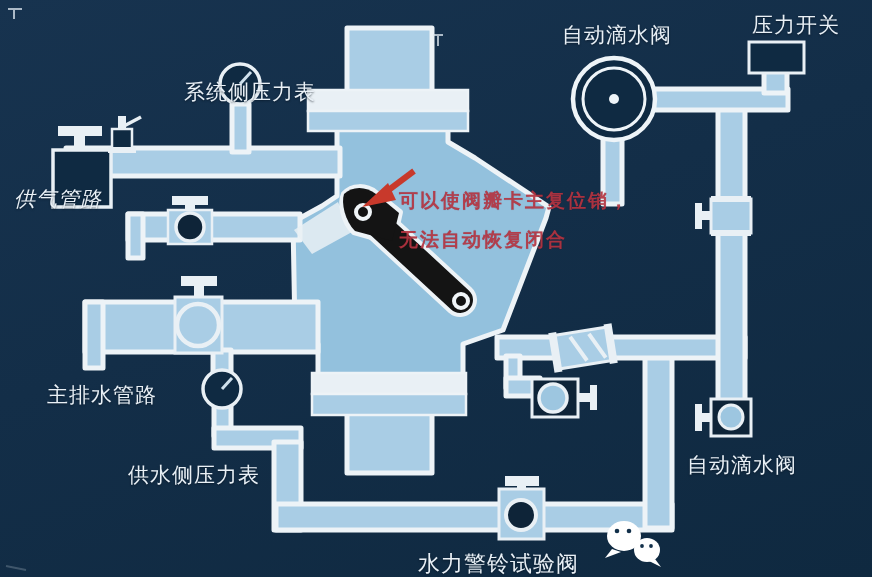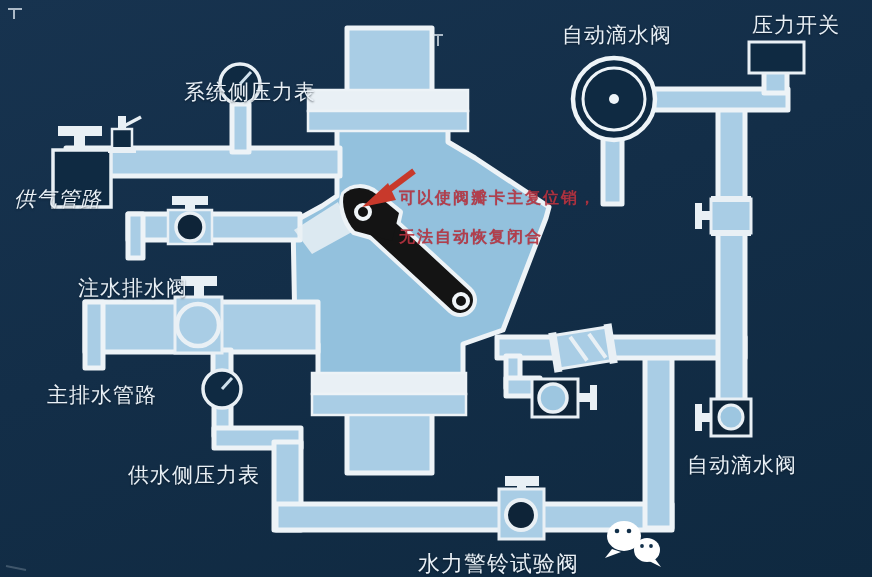--- a/index.html
+++ b/index.html
@@ -9,21 +9,21 @@
     font-family:"Liberation Sans","DejaVu Sans",sans-serif;
   }
   .stage svg{position:absolute;left:0;top:0;}
   .lbl{
     position:absolute;color:#e9f0f6;font-size:21px;font-weight:500;
     white-space:nowrap;letter-spacing:1px;
     text-shadow:0 1px 2px rgba(5,15,25,.55);
   }
   .lbl.big{font-size:22px;}
   .anno{
-    position:absolute;color:#b53340;font-size:16px;font-weight:600;
+    position:absolute;color:#b53340;font-size:19px;font-weight:600;
     white-space:nowrap;letter-spacing:2px;opacity:.92;
     text-shadow:0 0 1px rgba(90,10,20,.4);
   }
   .wm{position:absolute;left:744px;top:537px;width:126px;height:38px;}
   .wm .logo{position:absolute;left:0;top:2px;}
   .wm .brand{
     position:absolute;left:34px;top:1px;color:#fff;font-size:16px;font-weight:700;
     letter-spacing:1px;white-space:nowrap;
     text-shadow:-1px 0 #111,1px 0 #111,0 -1px #111,0 1px #111;
   }
@@ -199,21 +199,20 @@
       <path d="M 655 559 L 661 567 L 649 561 Z" fill="#ffffff"></path>
       <circle cx="642" cy="546" r="1.9" fill="#12304a"></circle>
       <circle cx="651" cy="546" r="1.9" fill="#12304a"></circle>
     </g>
   </svg>
 
   <div class="lbl" style="left:184px;top:39px;margin-top:39px;">系统侧压力表</div>
   <div class="lbl" style="left:562px;top:21px;">自动滴水阀</div>
   <div class="lbl" style="left:752px;top:11px;">压力开关</div>
   <div class="lbl" style="left:14px;top:185px;font-style:italic;">供气管路</div>
-  <div class="lbl" style="left:78px;top:274px;">注水排水阀</div>
   <div class="lbl" style="left:47px;top:381px;">主排水管路</div>
   <div class="lbl" style="left:128px;top:461px;">供水侧压力表</div>
   <div class="lbl" style="left:687px;top:451px;">自动滴水阀</div>
   <div class="lbl big" style="left:418px;top:549px;">水力警铃试验阀</div>
 
   <div class="anno" style="left:399px;top:188px;">可以使阀瓣卡主复位销，</div>
   <div class="anno" style="left:399px;top:227px;">无法自动恢复闭合</div>
 
 
 </div>

